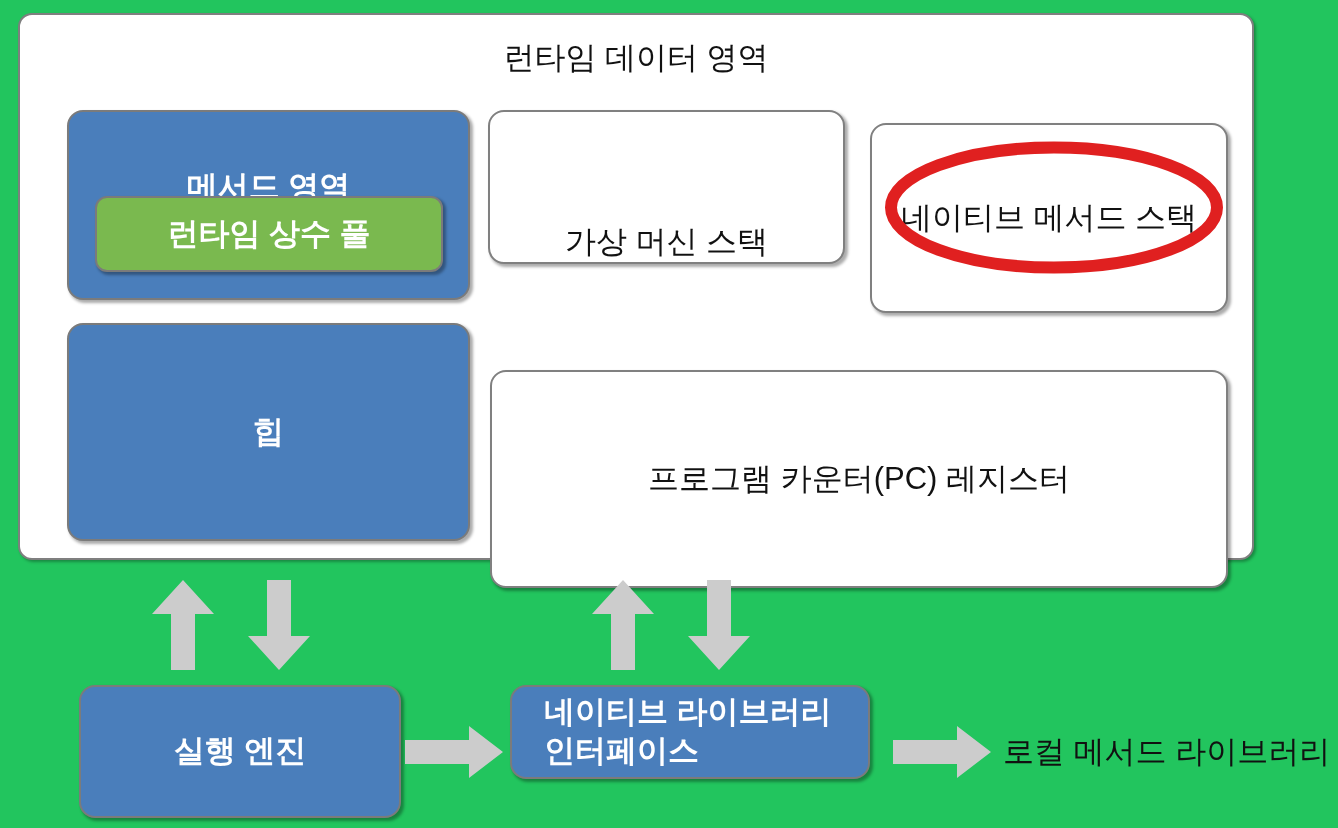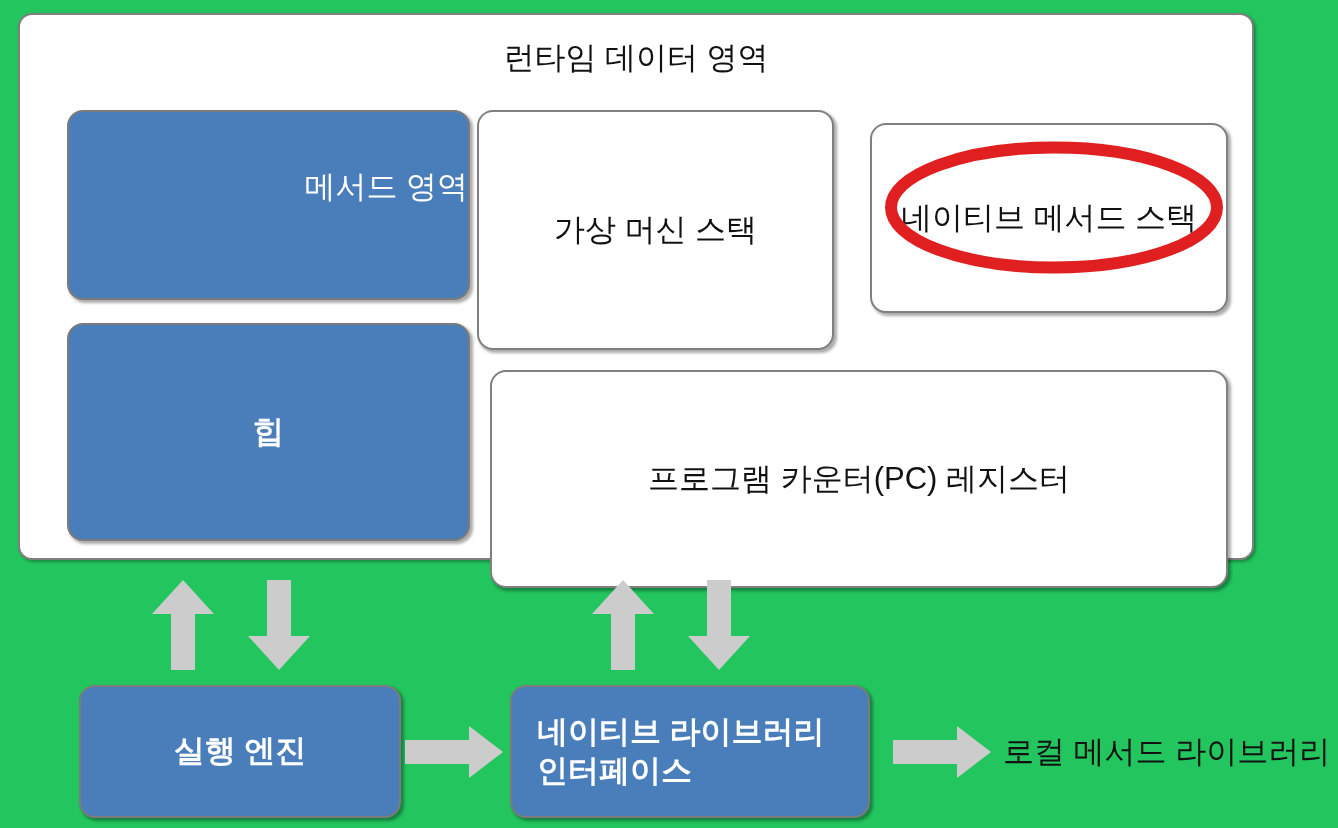--- a/index.html
+++ b/index.html
@@ -88,23 +88,23 @@
     text-align: center;
     white-space: nowrap;
   }
 
   
   .method-area {
     display: block;
     padding-top: 17px;
   }
   .method-area > .ma-title {
-    text-align: right;
-    font-size: 31px;
-    font-weight: normal;
+    text-align: center;
+    font-size: 31px;
+    font-weight: bold;
     color: #ffffff;
   }
 
   
   .arrow {
     position: absolute;
   }
   .arrow svg { display: block; }
 
   
@@ -122,22 +122,25 @@
 
   <div class="box outer-container" style="left:18px; top:13px; width:1236px; height:547px;">
   </div>
 
   <div class="title-label" style="left:0px; top:38px; width:1272px; height:40px; line-height:40px;">런타임 데이터 영역</div>
 
   <div class="box blue-box method-area" style="left:67px; top:110px; width:403px; height:190px;">
     <div class="ma-title">메서드 영역</div>
   </div>
 
-
-  <div class="box white-box" style="left:477px; top:110px; width:357px; height:240px;">
+  <div class="box green-box" style="left:95px; top:196px; width:348px; height:76px;">
+    <span>런타임 상수 풀</span>
+  </div>
+
+  <div class="box white-box" style="left:488px; top:110px; width:357px; height:154px;align-items:flex-end;">
     <span>가상 머신 스택</span>
   </div>
 
   <div class="box white-box" style="left:870px; top:110px; width:358px; height:190px;margin-top:13px;">
     <span>네이티브 메서드 스택</span>
   </div>
 
   <div class="red-ellipse" style="left:884px; top:140px; width:340px; height:135px;">
     <svg width="340" height="135" viewBox="0 0 340 135" xmlns="http://www.w3.org/2000/svg">
       <ellipse cx="170" cy="67.5" rx="163" ry="60" fill="none" stroke="#E02020" stroke-width="12"></ellipse>
@@ -179,21 +182,21 @@
   <div class="box blue-box" style="left:66px; top:685px; width:322px; height:133px;margin-left:13px;">
     <span>실행 엔진</span>
   </div>
 
   <div class="arrow" style="left:405px; top:726px; width:98px; height:52px;">
     <svg width="98" height="52" viewBox="0 0 98 52" xmlns="http://www.w3.org/2000/svg">
       <polygon points="0,14 64,14 64,0 98,26 64,52 64,38 0,38" fill="#CCCCCC"></polygon>
     </svg>
   </div>
 
-  <div class="box blue-box align-left" style="left:510px; top:685px; width:360px; height:133px; padding-left:25px;">
+  <div class="box blue-box align-left" style="left:510px; top:685px; width:360px; height:94px; padding-left:32px;">
     <span>네이티브 라이브러리
 인터페이스</span>
   </div>
 
   <div class="arrow" style="left:893px; top:726px; width:98px; height:52px;">
     <svg width="98" height="52" viewBox="0 0 98 52" xmlns="http://www.w3.org/2000/svg">
       <polygon points="0,14 64,14 64,0 98,26 64,52 64,38 0,38" fill="#CCCCCC"></polygon>
     </svg>
   </div>
 

